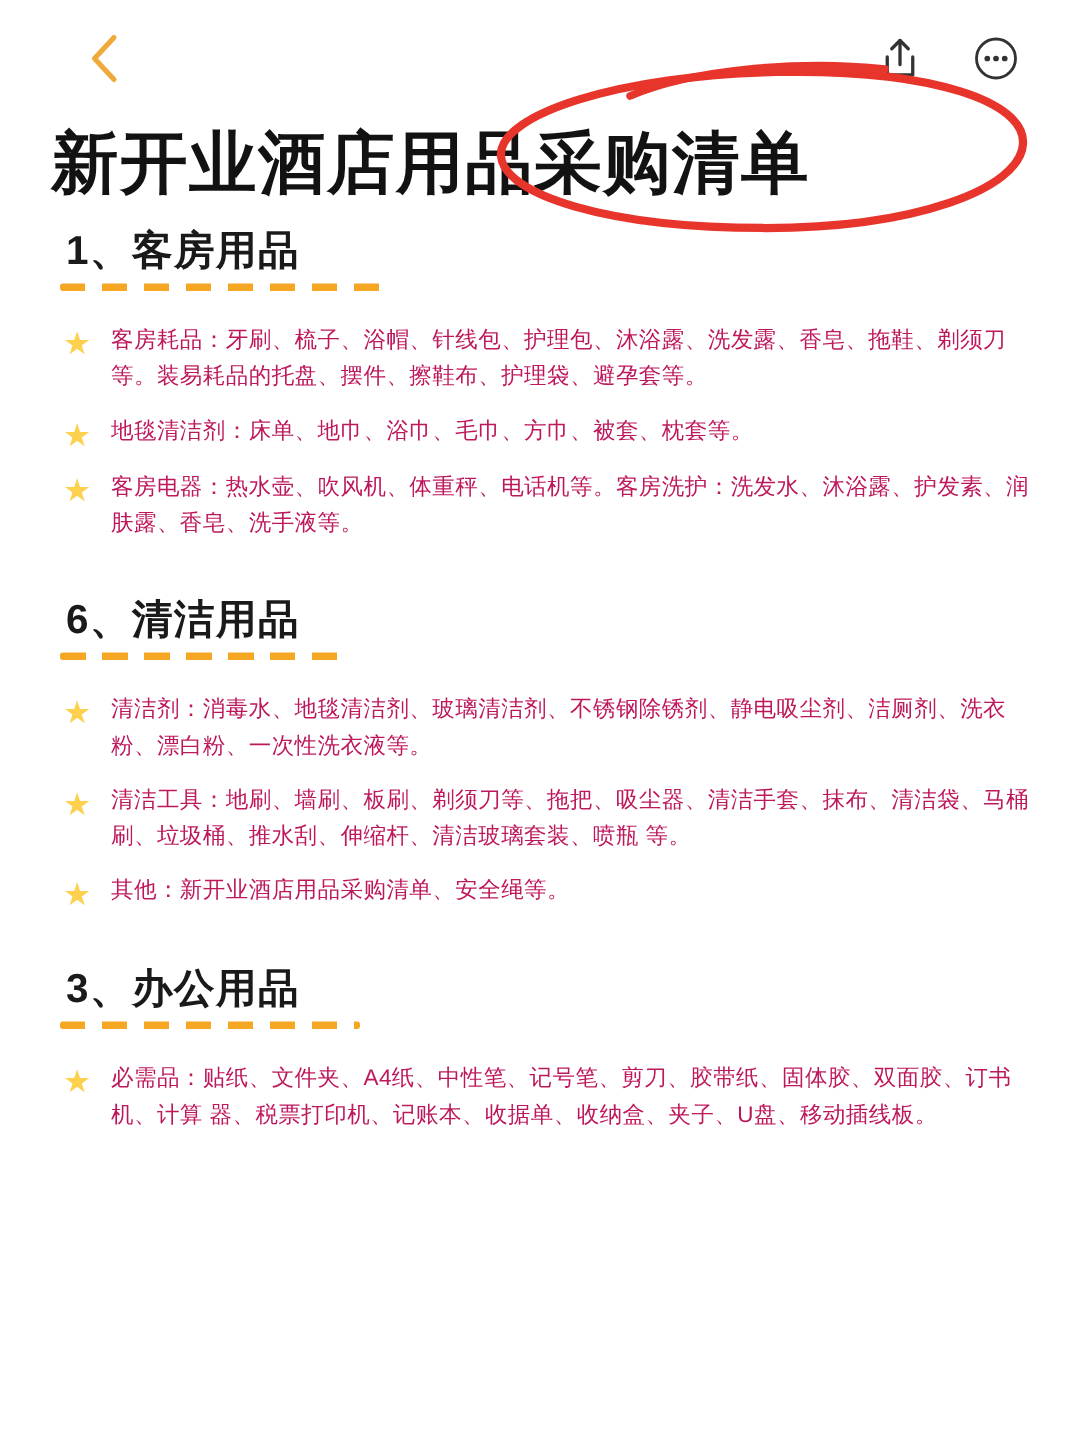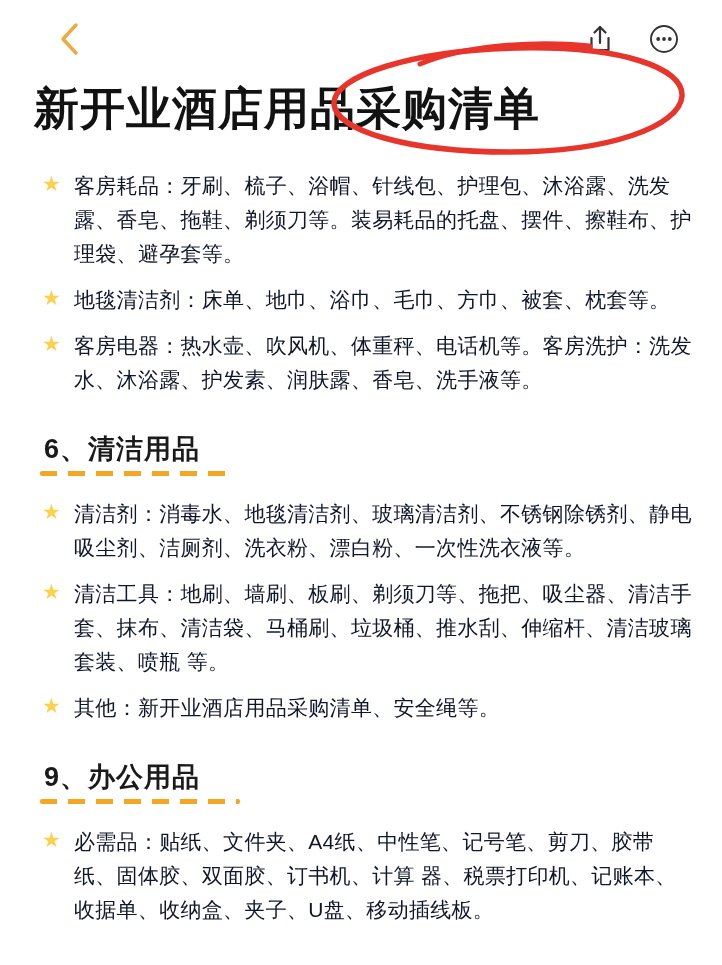--- a/index.html
+++ b/index.html
@@ -121,23 +121,23 @@
   .star {
     flex: 0 0 auto;
     width: 24px;
     margin-top: 4px;
     margin-right: 8px;
     color: #fdd14d;
     font-size: 21px;
     line-height: 1;
   }
   .item-text {
-    font-size: 21px;
+    font-size: 15px;
     line-height: 1.62;
-    color: #0f172a;
+    color: #be185d;
     letter-spacing: 0.3px;
   }
   .sec-gap { height: 22px; }
 </style>
 </head>
 <body>
 
 <div class="topbar">
   <div class="back-icon">
     <svg width="22" height="34" viewBox="0 0 22 34" fill="none" aria-hidden="true">
@@ -167,20 +167,24 @@
   <h1 class="doc-title">新开业酒店用品采购清单</h1>
   <svg class="circle-annotation" viewBox="0 0 368 128" fill="none" aria-hidden="true">
     <path d="M188 118 C83 118 14 96 12 70 C10 42 92 16 196 14 C300 12 362 34 360 62 C358 92 288 118 188 118 Z" stroke="#e8352c" stroke-width="5.5" stroke-linecap="round" fill="none"></path>
     <path d="M98 30 C140 12 212 6 268 12" stroke="#e8352c" stroke-width="5" stroke-linecap="round" fill="none"></path>
   </svg>
 </div>
 
 <div class="content">
 
   <div class="section">
+    <div class="section-head">
+      <span class="section-title">1、客房用品</span>
+      <span class="dash-underline"></span>
+    </div>
     <div class="items">
       <div class="item">
         <span class="star">★</span>
         <span class="item-text">客房耗品：牙刷、梳子、浴帽、针线包、护理包、沐浴露、洗发露、香皂、拖鞋、剃须刀等。装易耗品的托盘、摆件、擦鞋布、护理袋、避孕套等。</span>
       </div>
       <div class="item">
         <span class="star">★</span>
         <span class="item-text">地毯清洁剂：床单、地巾、浴巾、毛巾、方巾、被套、枕套等。</span>
       </div>
       <div class="item">
@@ -210,21 +214,21 @@
         <span class="star">★</span>
         <span class="item-text">其他：新开业酒店用品采购清单、安全绳等。</span>
       </div>
     </div>
   </div>
 
   <div class="sec-gap"></div>
 
   <div class="section">
     <div class="section-head">
-      <span class="section-title">9、办公用品</span>
+      <span class="section-title">3、办公用品</span>
       <span class="dash-underline w3"></span>
     </div>
     <div class="items">
       <div class="item">
         <span class="star">★</span>
         <span class="item-text">必需品：贴纸、文件夹、A4纸、中性笔、记号笔、剪刀、胶带纸、固体胶、双面胶、订书机、计算 器、税票打印机、记账本、收据单、收纳盒、夹子、U盘、移动插线板。</span>
       </div>
 
     </div>
   </div>

